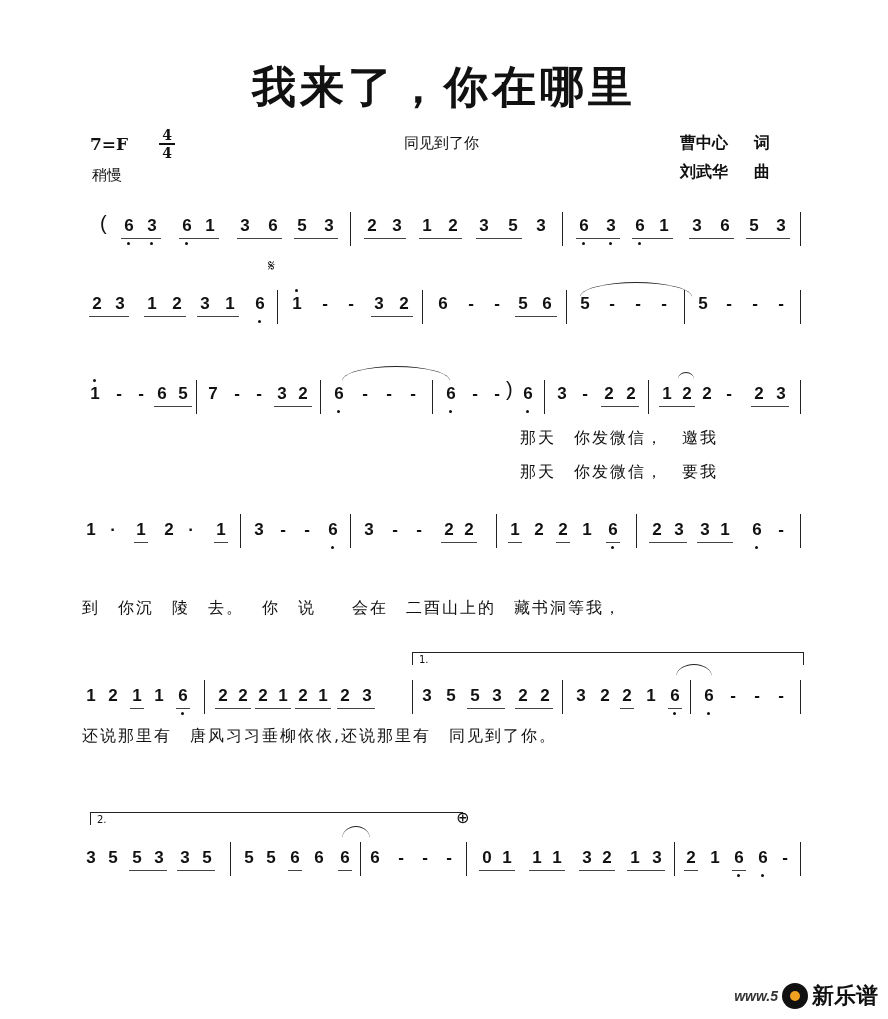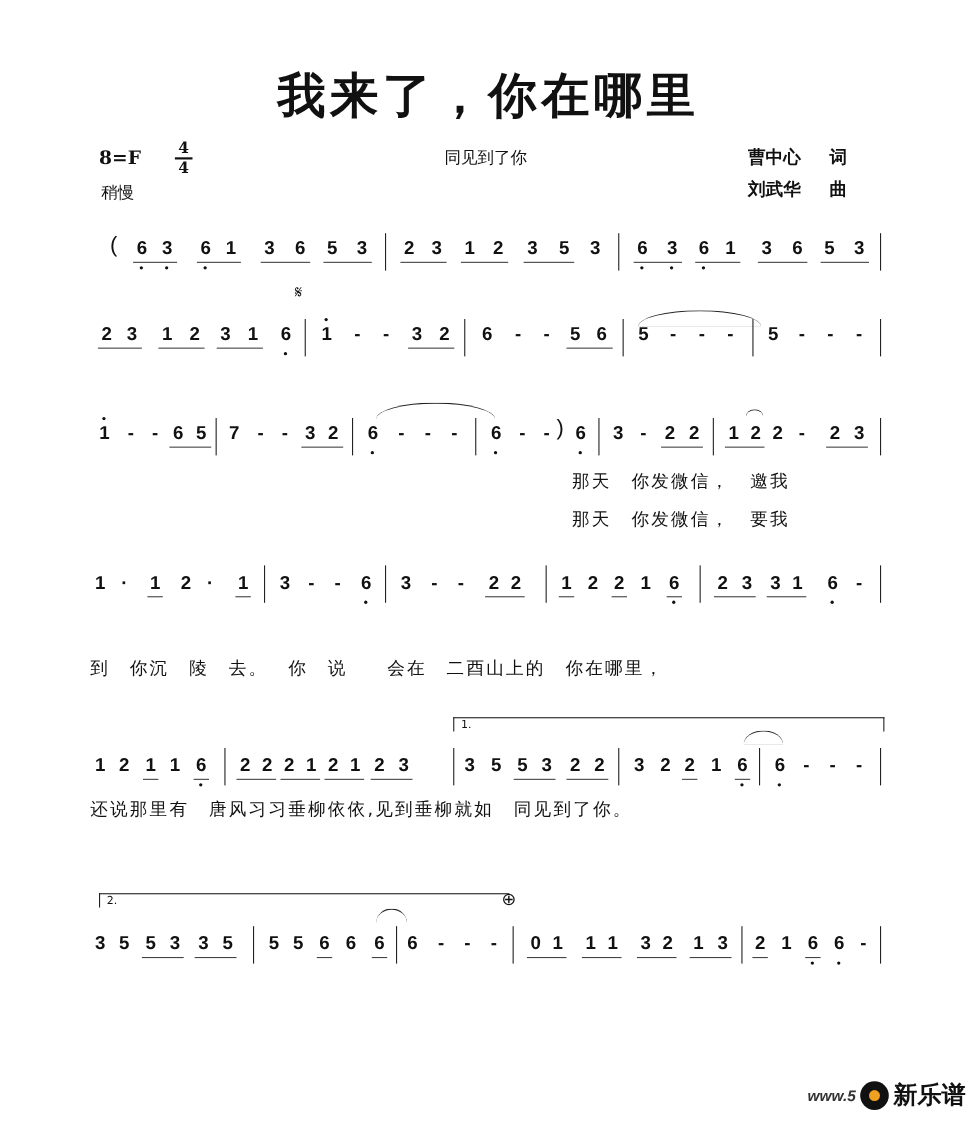--- a/index.html
+++ b/index.html
@@ -28,21 +28,21 @@
   .watermark { position: absolute; right: 10px; bottom: 8px; display: flex; align-items: center; gap: 4px; }
   .wm-url { font-size: 14px; font-style: italic; font-weight: bold; color: #333; font-family: "Liberation Sans", sans-serif; }
   .wm-disc { width: 26px; height: 26px; border-radius: 50%; background: #111; position: relative; }
   .wm-disc::after { content: ""; position: absolute; left: 8px; top: 8px; width: 10px; height: 10px; border-radius: 50%; background: #f0a020; }
   .wm-brand { font-size: 22px; font-weight: bold; color: #111; }
 </style>
 </head>
 <body>
 
 <div class="title">我来了，你在哪里</div>
-<div class="key">8=F</div>
+<div class="key">7=F</div>
 <div class="timesig">
   <div>4</div>
   <div class="line"></div>
   <div>4</div>
 </div>
 <div class="tempo">稍慢</div>
 <div class="subtitle">同见到了你</div>
 <div class="credit" style="top:133px;">
   <span>曹中心</span><span class="role">词</span>
 </div>
@@ -211,21 +211,21 @@
   <span class="bar" style="left:636px;top:-6px;"></span>
   <span class="n" style="left:650px;top:0px;">2</span>
   <span class="n" style="left:672px;top:0px;">3</span>
   <span class="ul" style="left:649px;top:22px;width:38px;"></span>
   <span class="n" style="left:698px;top:0px;">3</span>
   <span class="n" style="left:718px;top:0px;">1</span>
   <span class="ul" style="left:697px;top:22px;width:36px;"></span>
   <span class="n" style="left:750px;top:0px;">6<i class="dl" style="top:26px"></i></span>
   <span class="n" style="left:774px;top:0px;">-</span>
   <span class="bar" style="left:800px;top:-6px;"></span>
-  <span class="lyric" style="left:82px;top:78px;">到　你沉　陵　去。　你　说　　会在　二酉山上的　你在哪里，</span>
+  <span class="lyric" style="left:82px;top:78px;">到　你沉　陵　去。　你　说　　会在　二酉山上的　藏书洞等我，</span>
 </div>
 
 <div class="system" style="top:682px;">
   <span class="volta closed" style="left:412px;top:-30px;width:390px;">
       <span>1.</span>
     </span>
   <span class="n" style="left:84px;top:4px;">1</span>
   <span class="n" style="left:106px;top:4px;">2</span>
   <span class="n" style="left:130px;top:4px;">1</span>
   <span class="ul" style="left:130px;top:26px;width:14px;"></span>
@@ -262,21 +262,21 @@
   <span class="n" style="left:644px;top:4px;">1</span>
   <span class="n" style="left:668px;top:4px;">6<i class="dl" style="top:26px"></i></span>
   <span class="ul" style="left:668px;top:26px;width:14px;"></span>
   <span class="slur" style="left:676px;top:-18px;width:36px;height:12px;"></span>
   <span class="bar" style="left:690px;top:-2px;"></span>
   <span class="n" style="left:702px;top:4px;">6<i class="dl" style="top:26px"></i></span>
   <span class="n" style="left:726px;top:4px;">-</span>
   <span class="n" style="left:750px;top:4px;">-</span>
   <span class="n" style="left:774px;top:4px;">-</span>
   <span class="bar" style="left:800px;top:-2px;"></span>
-  <span class="lyric" style="left:82px;top:44px;">还说那里有　唐风习习垂柳依依,见到垂柳就如　同见到了你。</span>
+  <span class="lyric" style="left:82px;top:44px;">还说那里有　唐风习习垂柳依依,还说那里有　同见到了你。</span>
 </div>
 
 <div class="system" style="top:848px;">
   <span class="volta" style="left:90px;top:-36px;width:372px;">
       <span>2.</span>
     </span>
   <span class="sign" style="left:456px;top:-40px;">⊕</span>
   <span class="n" style="left:84px;top:0px;">3</span>
   <span class="n" style="left:106px;top:0px;">5</span>
   <span class="n" style="left:130px;top:0px;">5</span>

